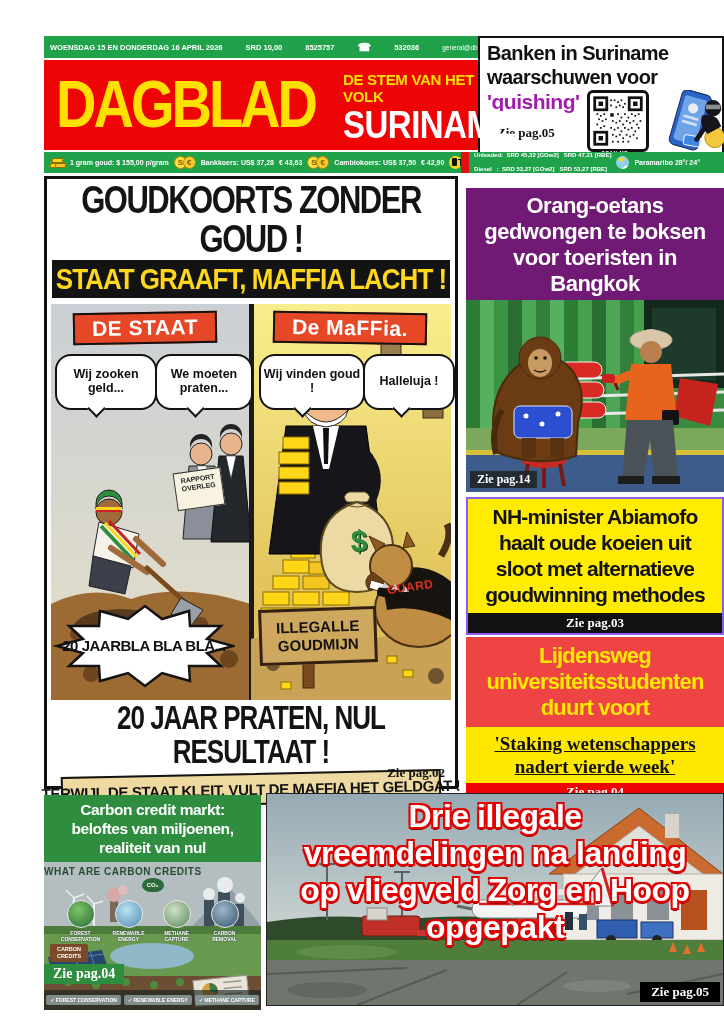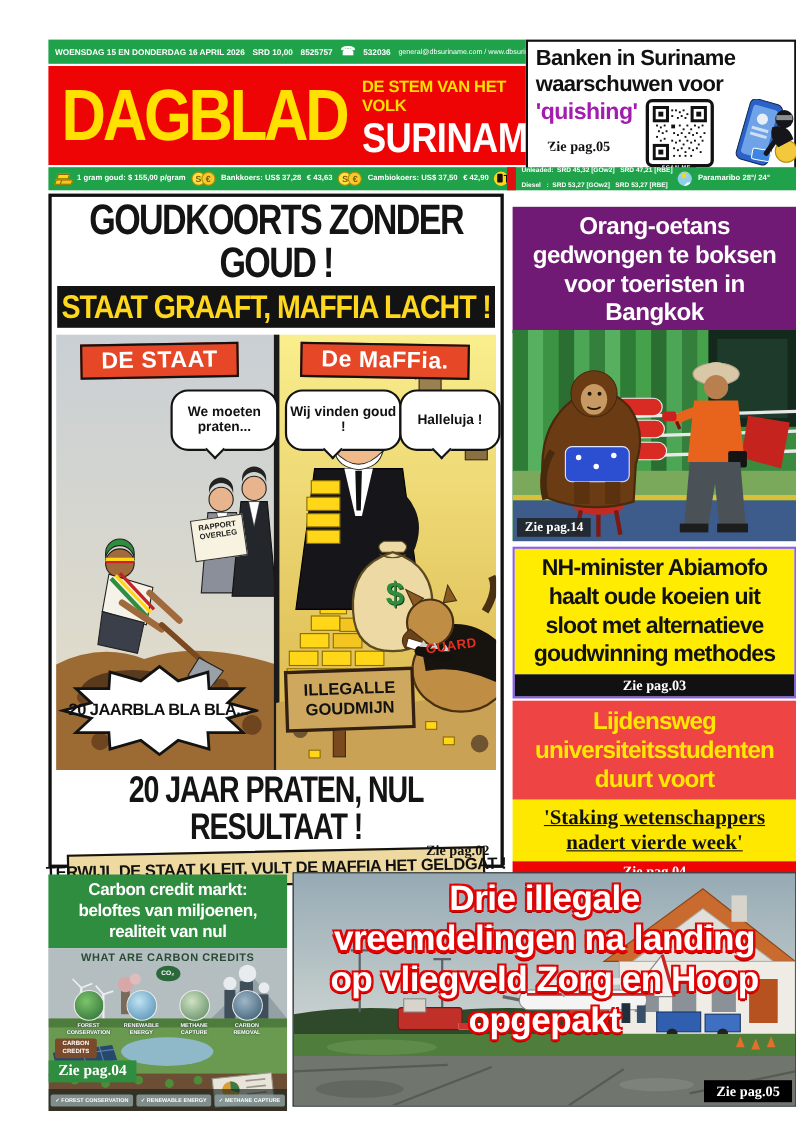--- a/index.html
+++ b/index.html
@@ -2,21 +2,21 @@
 <html><head>
 <meta charset="utf-8">
 <style>
   html,body{margin:0;padding:0;}
   body{width:724px;height:1024px;position:relative;background:#ffffff;
        font-family:"Liberation Sans",sans-serif;overflow:hidden;}
   .abs{position:absolute;}
 
   
   .topbar{left:44px;top:36px;width:434px;height:22px;background:#1fa24a;
-          display:flex;align-items:center;gap:7px;padding:0 6px;box-sizing:border-box;
+          display:flex;align-items:center;gap:23px;padding:0 6px;box-sizing:border-box;
           color:#fff;font-size:7.5px;font-weight:bold;white-space:nowrap;}
   .topbar .contact{font-size:6.5px;font-weight:normal;}
   .phone-glyph{font-size:11px;line-height:1;color:#fff;}
 
   
   .quishing{left:478px;top:36px;width:246px;height:119px;background:#fff;
             border:2px solid #111;box-sizing:border-box;padding:3px 6px 2px 7px;}
   .quishing .hline{font-size:20px;font-weight:800;letter-spacing:-0.6px;color:#111;
                    line-height:24px;transform-origin:left;}
   .quishing .bottom{display:flex;align-items:flex-start;margin-top:1px;}
@@ -27,21 +27,21 @@
            margin-left:8px;flex:none;position:relative;}
   .qr-label{position:absolute;left:6px;bottom:-8px;background:#111;color:#fff;font-size:5px;
             font-weight:bold;padding:1px 5px;border-radius:2px;letter-spacing:.5px;}
   .phish-art{width:78px;height:64px;flex:none;margin-left:4px;}
 
   
   .masthead{left:44px;top:60px;width:434px;height:90px;background:#ee0405;
             display:flex;align-items:center;}
   .dagblad{color:#ffe000;font-size:56px;font-weight:900;letter-spacing:-3px;
            transform:scale(1.0,1.18);transform-origin:left center;margin-left:12px;line-height:1;}
-  .mast-right{margin-left:14px;padding-top:2px;}
+  .mast-right{margin-left:28px;padding-top:2px;}
   .tagline{color:#ffe000;font-size:15px;font-weight:900;letter-spacing:-0.3px;}
   .region{color:#fff;font-size:33px;font-weight:900;letter-spacing:-0.5px;line-height:1.1;
           transform:scale(1.0,1.15);transform-origin:left top;}
 
   
   .ticker{left:44px;top:152px;width:680px;height:21px;background:#1fa24a;display:flex;
           align-items:center;gap:5px;padding:0 5px;box-sizing:border-box;color:#fff;
           font-size:7px;font-weight:bold;white-space:nowrap;}
   .gold-icon{width:16px;height:11px;position:relative;flex:none;}
   .gold-icon i{position:absolute;display:block;background:#ffd718;border:1px solid #8a6d00;
@@ -128,21 +128,21 @@
   .students .quote .line{font-family:"Liberation Serif",serif;font-weight:bold;font-size:19px;
                          line-height:23px;color:#111;text-decoration:underline;}
   .bar-red{background:#ee0405;color:#fff;text-align:center;font-family:"Liberation Serif",serif;
            font-weight:bold;font-size:13px;padding:1px 0 2px;}
 
   
   .carbon{left:44px;top:795px;width:217px;}
   .carbon .head{background:#2e8d3e;color:#fff;text-align:center;padding:5px 2px;}
   .carbon .head .line{font-size:15.5px;font-weight:900;line-height:19px;letter-spacing:-0.4px;}
   .carbon .img{position:relative;height:148px;overflow:hidden;background:#b4bec1;}
-  .cc-title{position:absolute;left:0;right:0;top:4px;text-align:center;color:#274b33;
+  .cc-title{position:absolute;left:0;right:0;top:4px;color:#274b33;
             font-size:10px;font-weight:900;letter-spacing:0.5px;}
   .cc-foot{position:absolute;left:50%;top:16px;transform:translateX(-50%);width:22px;height:14px;
            background:#2a6a3a;border-radius:50% 50% 45% 45%;color:#fff;font-size:6px;font-weight:bold;
            display:flex;align-items:center;justify-content:center;}
   .cc-row{position:absolute;left:0;right:0;top:38px;display:flex;justify-content:center;gap:8px;}
   .cc-item{width:40px;text-align:center;}
   .cc-circle{width:26px;height:26px;border-radius:50%;margin:0 auto;border:1px solid #e8e8e8;}
   .cc-item .lbl{font-size:5px;font-weight:bold;color:#fff;line-height:6px;margin-top:2px;
                 text-shadow:0 0 2px #234;}
   .cc-sign{position:absolute;left:6px;top:82px;width:34px;background:#7a4a2a;color:#fff;font-size:5.5px;
@@ -441,20 +441,21 @@
         <rect x="326" y="286" width="34" height="9" rx="4" fill="#15110c" transform="rotate(12 343 290)"></rect>
         <path d="M330,284 l4,-6 4,6 Z M340,286 l4,-6 4,6 Z M350,288 l4,-6 4,6 Z" fill="#cfcfcf"></path>
       </g>
 
       <rect x="252" y="344" width="11" height="40" fill="#7a4a1e" stroke="#3a2a10"></rect>
     </svg>
 
     <div class="panel-label" style="left:22px;top:8px;width:140px;">DE STAAT</div>
     <div class="panel-label" style="left:222px;top:8px;width:150px;transform:rotate(1deg);">De MaFFia.</div>
 
+    <div class="bubble" style="left:4px;top:50px;width:94px;height:48px;">Wij zooken geld...</div>
     <div class="bubble" style="left:104px;top:50px;width:90px;height:48px;">We moeten praten...</div>
     <div class="bubble" style="left:208px;top:50px;width:98px;height:48px;">Wij vinden goud !</div>
     <div class="bubble" style="left:312px;top:50px;width:84px;height:48px;">Halleluja !</div>
 
     <div class="report-paper">RAPPORT OVERLEG</div>
 
     <div class="shout">
       <svg width="182" height="86" viewBox="0 0 182 86">
         <polygon points="180,44 154,37 168,24 137,24 136,9 109,17 92,4 75,17 47,9 46,24 16,24 30,37 4,44 30,51 16,64 46,64 47,79 75,71 92,84 109,71 137,79 136,64 168,64 154,51" fill="#fff" stroke="#131313" stroke-width="2.5"></polygon>
       </svg>

